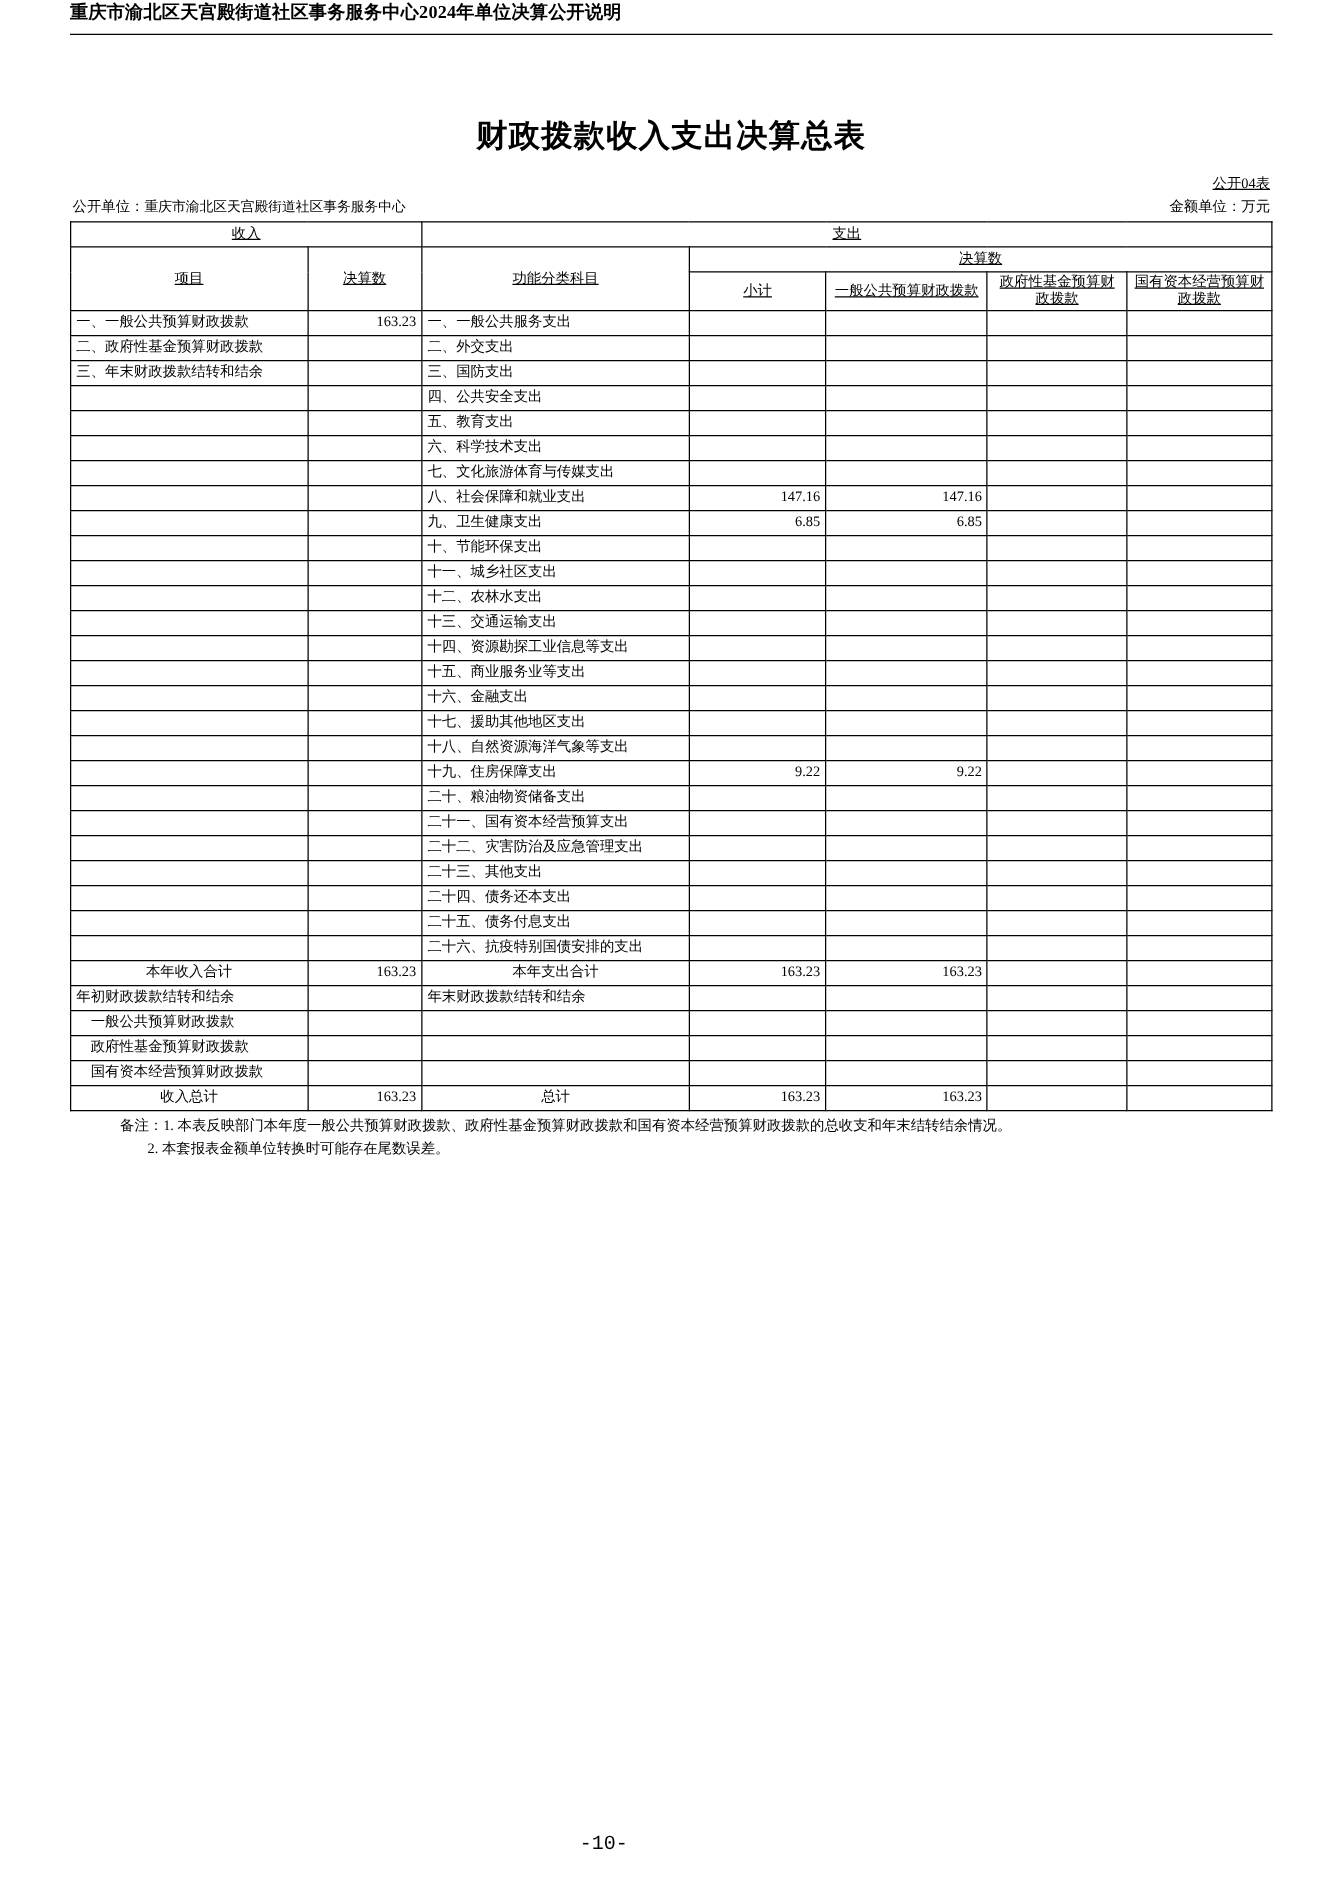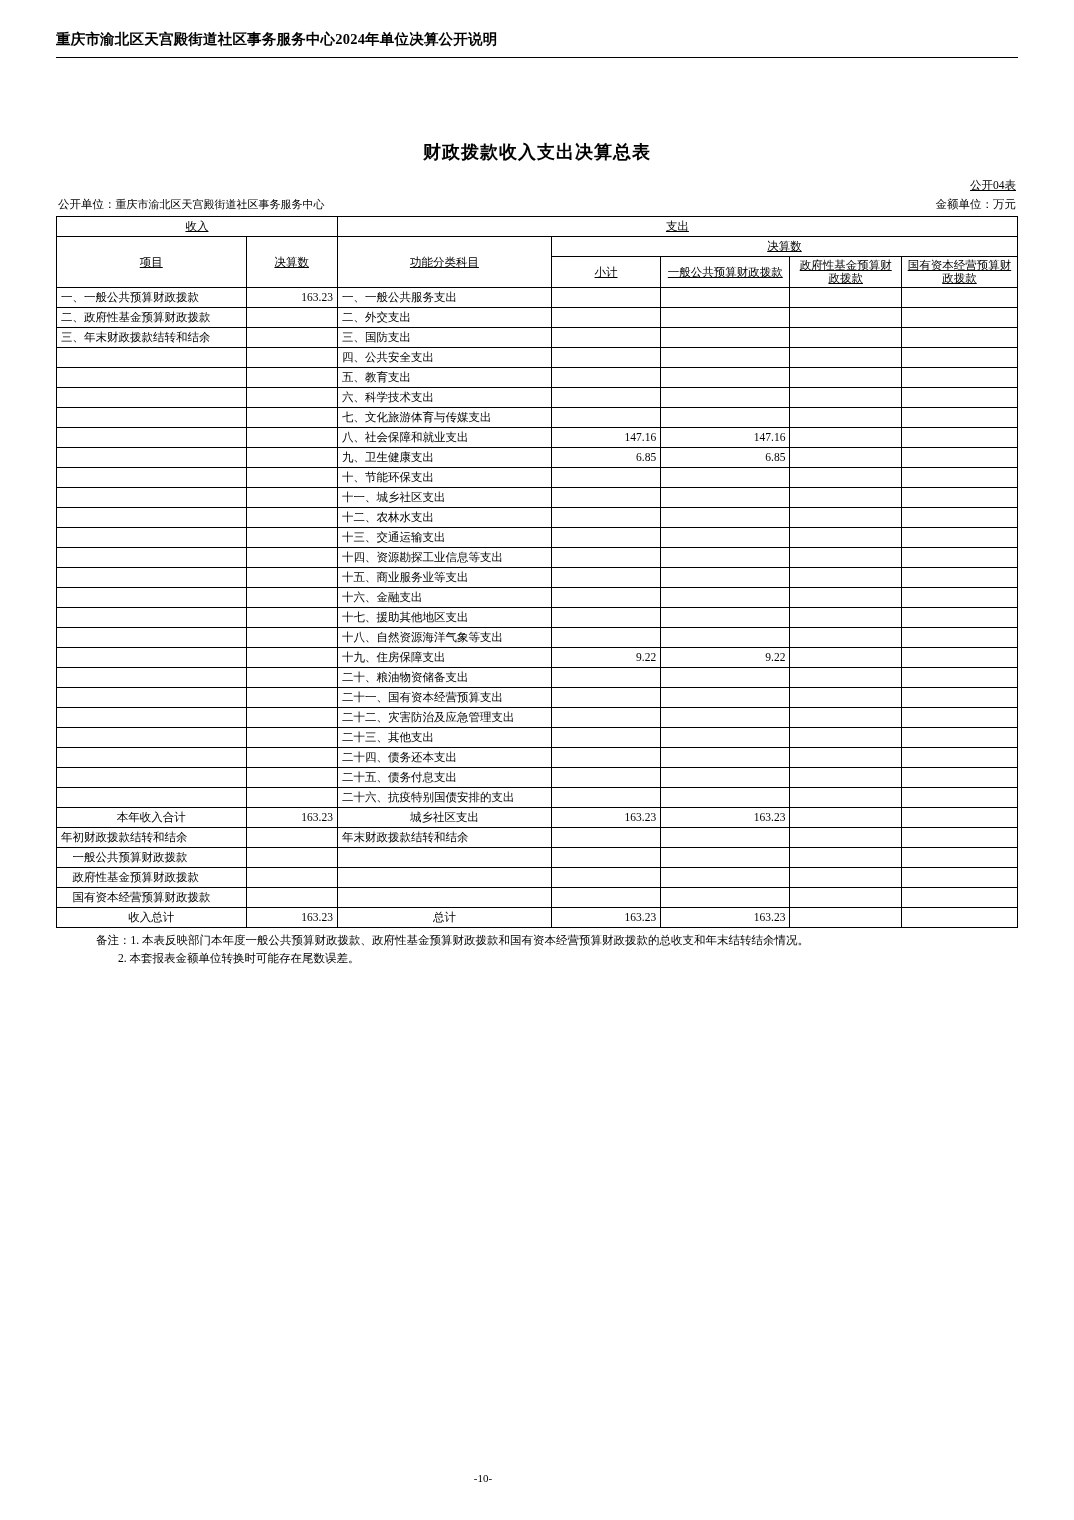--- a/index.html
+++ b/index.html
@@ -15,34 +15,33 @@
     position: relative;
   }
   .page {
     width: 1074px;
     height: 1520px;
     position: relative;
     box-sizing: border-box;
     padding: 0 56px;
   }
   .header {
-    padding-top: 30px;
     font-size: 14.5px;
     font-weight: bold;
     letter-spacing: 0.2px;
   }
   .header-rule {
     border-bottom: 1.6px solid #000;
     margin-top: 8px;
   }
   .doc-title {
     text-align: center;
-    font-size: 18px;
+    font-size: 25px;
     font-weight: bold;
-    margin-top: 82px;
+    margin-top: 64px;
     letter-spacing: 1px;
   }
   .table-no {
     text-align: right;
     font-size: 11.5px;
     margin-top: 14px;
     padding-right: 2px;
     text-decoration: underline;
   }
   .meta-row {
@@ -81,21 +80,22 @@
     margin-left: 40px;
   }
   .notes div { white-space: nowrap; }
   .note-indent { padding-left: 22px; }
   .page-num {
     position: absolute;
     bottom: 36px;
     left: 0;
     width: 966px;
     text-align: center;
-    font-size: 11px;
+    font-size: 16px;
+    font-family: Liberation Mono, monospace;
   }
 </style>
 </head>
 <body>
 
 <div class="page">
 
   <div class="header">
     <div>重庆市渝北区天宫殿街道社区事务服务中心2024年单位决算公开说明</div>
     <div class="header-rule"></div>
@@ -371,21 +371,21 @@
           <td class="num"></td>
           <td class="c-left">二十六、抗疫特别国债安排的支出</td>
           <td class="num"></td>
           <td class="num"></td>
           <td class="num"></td>
           <td class="num"></td>
         </tr>
         <tr>
           <td class="c-center bold">本年收入合计</td>
           <td class="num bold">163.23</td>
-          <td class="c-center bold">城乡社区支出</td>
+          <td class="c-center bold">本年支出合计</td>
           <td class="num bold">163.23</td>
           <td class="num bold">163.23</td>
           <td class="num bold"></td>
           <td class="num bold"></td>
         </tr>
         <tr>
           <td class="c-left">年初财政拨款结转和结余</td>
           <td class="num"></td>
           <td class="c-left">年末财政拨款结转和结余</td>
           <td class="num"></td>

